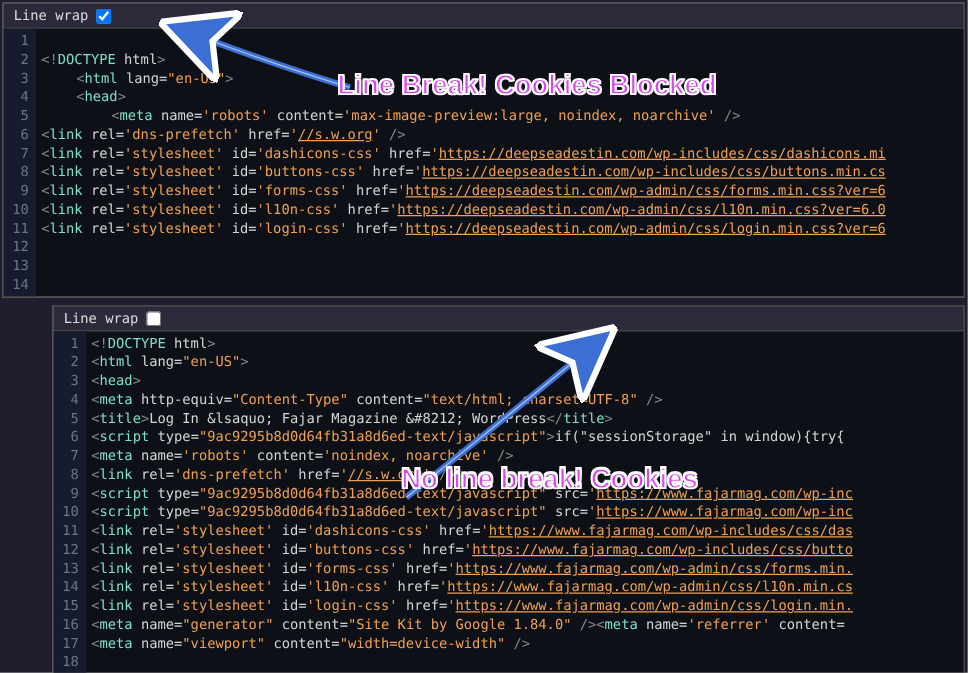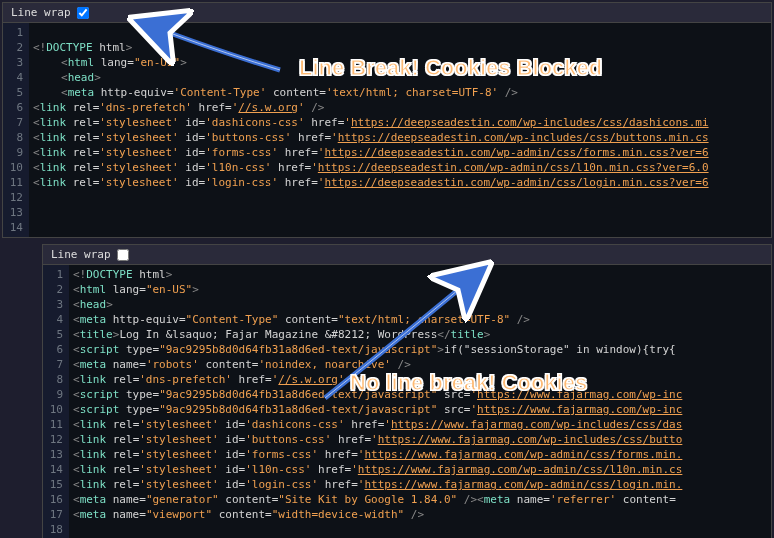--- a/index.html
+++ b/index.html
@@ -64,27 +64,26 @@
   .punct { color: #888; }
 
   .annotation {
     position: absolute;
     pointer-events: none;
   }
   .anno-text {
     font-family: Arial, sans-serif;
     font-weight: 900;
     font-size: 22px;
-    color: #fdba74;
+    color: #d946ef;
     -webkit-text-stroke: 1.2px #fff;
     text-shadow:
       -1px -1px 0 #fff, 1px -1px 0 #fff,
       -1px 1px 0 #fff, 1px 1px 0 #fff;
     white-space: nowrap;
-    margin-left: 29px;
   }
   .arrow-svg {
     position: absolute;
     overflow: visible;
   }
   .indent1 { padding-left: 28px; }
   .indent2 { padding-left: 56px; }
 </style>
 </head>
 <body>
@@ -109,21 +108,21 @@
         <div>11</div>
         <div>12</div>
         <div>13</div>
         <div>14</div>
       </div>
     <div class="code" id="code-top">
         <div class="line indent0"></div>
         <div class="line indent0"><span class="punct">&lt;!</span><span class="tag">DOCTYPE</span> <span class="attr">html</span><span class="punct">&gt;</span></div>
         <div class="line indent1"><span class="punct">&lt;</span><span class="tag">html</span> <span class="attr">lang</span>=<span class="str">"en-US"</span><span class="punct">&gt;</span></div>
         <div class="line indent1"><span class="punct">&lt;</span><span class="tag">head</span><span class="punct">&gt;</span></div>
-        <div class="line indent1"><span class="punct">&lt;</span><span class="tag">meta</span> <span class="attr">http-equiv</span>=<span class="str">'Content-Type'</span> <span class="attr">content</span>=<span class="str">'text/html; charset=UTF-8'</span> <span class="punct">/&gt;</span></div>
+        <div class="line indent2"><span class="punct">&lt;</span><span class="tag">meta</span> <span class="attr">name</span>=<span class="str">'robots'</span> <span class="attr">content</span>=<span class="str">'max-image-preview:large, noindex, noarchive'</span> <span class="punct">/&gt;</span></div>
         <div class="line indent0"><span class="punct">&lt;</span><span class="tag">link</span> <span class="attr">rel</span>=<span class="str">'dns-prefetch'</span> <span class="attr">href</span>=<span class="str">'</span><span class="url">//s.w.org</span><span class="str">'</span> <span class="punct">/&gt;</span></div>
         <div class="line indent0"><span class="punct">&lt;</span><span class="tag">link</span> <span class="attr">rel</span>=<span class="str">'stylesheet'</span> <span class="attr">id</span>=<span class="str">'dashicons-css'</span>  <span class="attr">href</span>=<span class="str">'</span><span class="url">https://deepseadestin.com/wp-includes/css/dashicons.mi</span></div>
         <div class="line indent0"><span class="punct">&lt;</span><span class="tag">link</span> <span class="attr">rel</span>=<span class="str">'stylesheet'</span> <span class="attr">id</span>=<span class="str">'buttons-css'</span>  <span class="attr">href</span>=<span class="str">'</span><span class="url">https://deepseadestin.com/wp-includes/css/buttons.min.cs</span></div>
         <div class="line indent0"><span class="punct">&lt;</span><span class="tag">link</span> <span class="attr">rel</span>=<span class="str">'stylesheet'</span> <span class="attr">id</span>=<span class="str">'forms-css'</span>  <span class="attr">href</span>=<span class="str">'</span><span class="url">https://deepseadestin.com/wp-admin/css/forms.min.css?ver=6</span></div>
         <div class="line indent0"><span class="punct">&lt;</span><span class="tag">link</span> <span class="attr">rel</span>=<span class="str">'stylesheet'</span> <span class="attr">id</span>=<span class="str">'l10n-css'</span>  <span class="attr">href</span>=<span class="str">'</span><span class="url">https://deepseadestin.com/wp-admin/css/l10n.min.css?ver=6.0</span></div>
         <div class="line indent0"><span class="punct">&lt;</span><span class="tag">link</span> <span class="attr">rel</span>=<span class="str">'stylesheet'</span> <span class="attr">id</span>=<span class="str">'login-css'</span>  <span class="attr">href</span>=<span class="str">'</span><span class="url">https://deepseadestin.com/wp-admin/css/login.min.css?ver=6</span></div>
       </div>
   </div>
 </div>
 

